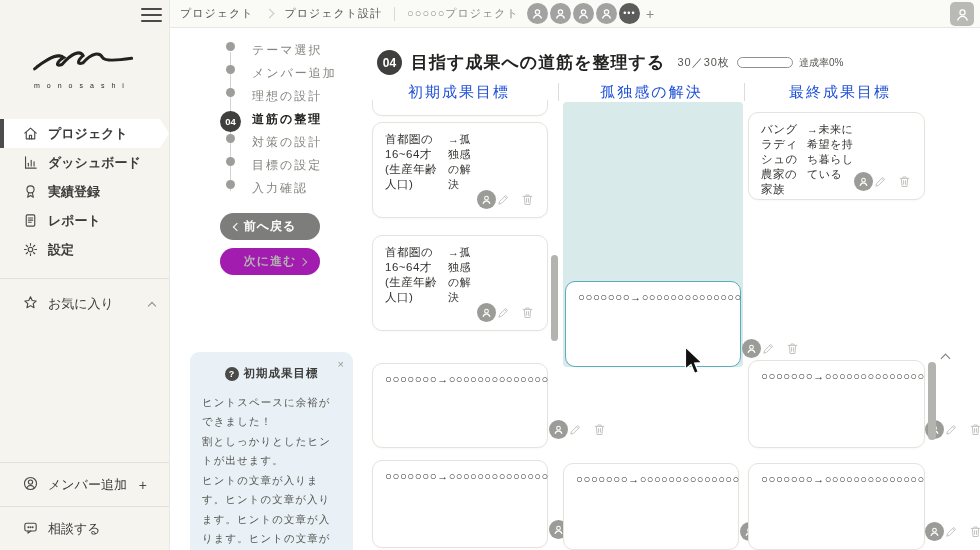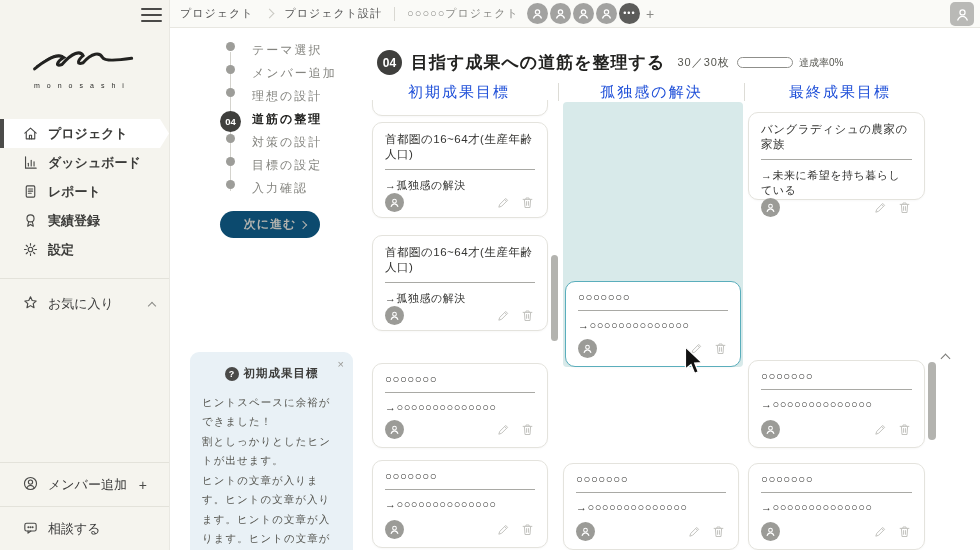--- a/index.html
+++ b/index.html
@@ -43,21 +43,21 @@
   .steps { position:relative; margin:14px 0 0 30px; }
   .steps::before { content:""; position:absolute; left:10px; top:10px; bottom:12px; width:1px; background:#d4d3cd; }
   .step-row { position:relative; height:23px; display:flex; }
   .step-dot { position:relative; width:21px; display:flex; justify-content:center; }
   .step-dot i { width:9px; height:9px; border-radius:50%; background:#9d9d99; display:block; }
   .step-label { margin-left:11px; font-size:12px; letter-spacing:2px; color:#84847f; }
   .step-row.active .step-dot i { width:21px; height:21px; background:#3f3f3d; display:flex; align-items:center; justify-content:center; font-style:normal; color:#fff; font-size:9.5px; font-weight:bold; letter-spacing:0; }
   .step-row.active .step-label { color:#232321; font-weight:bold; }
   .btn { width:100px; height:27px; border-radius:14px; display:flex; align-items:center; justify-content:center; font-size:12px; font-weight:bold; letter-spacing:1px; margin:0 0 0 30px; position:relative; cursor:pointer; border:none; }
   .btn-back { background:#7d7d7b; color:#fff; margin-top:10px; }
-  .btn-next { background:#0c4a6e; color:#b3b3af; margin-top:8px; }
+  .btn-next { background:#a21caf; color:#b3b3af; margin-top:8px; }
   .btn .bchev { width:6px; height:6px; border-top:1.5px solid currentColor; position:absolute; }
   .btn-back .bchev { border-left:1.5px solid currentColor; transform:rotate(-45deg); left:14px; }
   .btn-next .bchev { border-right:1.5px solid currentColor; transform:rotate(45deg); right:14px; }
 
   .hint-box { position:absolute; left:0; top:324px; width:163px; min-height:188px; background:#e9f1f6; border-radius:9px; padding:12px 12px 14px; }
   .hint-close { position:absolute; top:6px; right:9px; color:#9a9a96; font-size:11px; cursor:pointer; }
   .hint-head { display:flex; align-items:center; justify-content:center; gap:5px; margin-top:2px; }
   .hint-q { width:14px; height:14px; border-radius:50%; background:#4a4a48; color:#fff; font-size:9px; font-weight:bold; display:flex; align-items:center; justify-content:center; }
   .hint-title { font-size:11.5px; font-weight:bold; color:#3c3c3a; letter-spacing:1px; }
   .hint-body { margin-top:12px; font-size:10.5px; line-height:1.85; color:#55554f; letter-spacing:1px; white-space:pre-line; }
@@ -74,21 +74,21 @@
 
   .col-headers { position:absolute; left:0; top:55px; width:620px; height:20px; display:flex; }
   .col-head { font-size:15px; color:#1d4ed8; letter-spacing:2px; text-align:center; }
   .col-head:nth-child(1){ width:198px; }
   .col-head:nth-child(3){ width:185px; }
   .col-head:nth-child(5){ width:190px; }
   .ch-div { width:1px; height:18px; background:#dddcd6; }
 
   .board-body { position:absolute; left:0; top:72px; width:620px; height:450px; overflow:hidden; }
 
-  .card { position:absolute; background:#fff; border:1px solid #e4e3dd; border-radius:10px; padding:9px 12px 8px; display:flex; flex-direction:column; box-shadow:0 1px 2px rgba(0,0,0,0.03); cursor:pointer; }
+  .card { position:absolute; background:#fff; border:1px solid #e4e3dd; border-radius:10px; padding:9px 12px 8px; display:flex; flex-direction:row; box-shadow:0 1px 2px rgba(0,0,0,0.03); cursor:pointer; }
   .card-title { font-size:11.5px; color:#333331; letter-spacing:.5px; }
   .card-hr { border:none; border-top:1px solid #a9a9a5; margin:7px 0 8px; }
   .card-body-text { font-size:11px; color:#333331; letter-spacing:.5px; }
   .card-footer { margin-top:auto; display:flex; align-items:center; justify-content:space-between; }
   .avatar-sm { width:19px; height:19px; border-radius:50%; background:#9b9b97; display:flex; align-items:center; justify-content:center; }
   .card-actions { display:flex; gap:9px; }
   .act { width:15px; height:15px; color:#c3c3bf; cursor:pointer; }
   .act svg { display:block; }
 
   
@@ -149,35 +149,35 @@
             <path d="M5 4 V20 H20"></path>
             <path d="M9 17 V13"></path>
             <path d="M13 17 V9"></path>
             <path d="M17 17 V11"></path>
           </svg>
       </span>
       <span>ダッシュボード</span>
     </div>
     <div class="nav-item">
       <span class="ico">
+        <svg viewBox="0 0 24 24" width="17" height="17" fill="none" stroke="#4a4a48" stroke-width="1.6" stroke-linecap="round" stroke-linejoin="round">
+            <circle cx="12" cy="9" r="5"></circle>
+            <path d="M9.5 13.5 L8 20 L12 17.5 L16 20 L14.5 13.5"></path>
+          </svg>
+      </span>
+      <span>実績登録</span>
+    </div>
+    <div class="nav-item">
+      <span class="ico">
         <svg viewBox="0 0 24 24" width="17" height="17" fill="none" stroke="#4a4a48" stroke-width="1.6" stroke-linecap="round">
             <rect x="6" y="4" width="12" height="16" rx="1.5"></rect>
             <path d="M9 8.5 H15 M9 11.5 H15 M9 14.5 H13"></path>
           </svg>
       </span>
       <span>レポート</span>
-    </div>
-    <div class="nav-item">
-      <span class="ico">
-        <svg viewBox="0 0 24 24" width="17" height="17" fill="none" stroke="#4a4a48" stroke-width="1.6" stroke-linecap="round" stroke-linejoin="round">
-            <circle cx="12" cy="9" r="5"></circle>
-            <path d="M9.5 13.5 L8 20 L12 17.5 L16 20 L14.5 13.5"></path>
-          </svg>
-      </span>
-      <span>実績登録</span>
     </div>
     <div class="nav-item">
       <span class="ico">
         <svg viewBox="0 0 24 24" width="17" height="17" fill="none" stroke="#4a4a48" stroke-width="1.6" stroke-linecap="round">
             <circle cx="12" cy="12" r="3.2"></circle>
             <path d="M12 3.5 V6 M12 18 V20.5 M3.5 12 H6 M18 12 H20.5 M6 6 L7.8 7.8 M16.2 16.2 L18 18 M18 6 L16.2 7.8 M7.8 16.2 L6 18"></path>
           </svg>
       </span>
       <span>設定</span>
     </div>
@@ -301,20 +301,24 @@
         </span>
         <span class="step-label">目標の設定</span>
       </div>
     <div class="step-row">
         <span class="step-dot">
           <i></i>
         </span>
         <span class="step-label">入力確認</span>
       </div>
   </div>
+  <button class="btn btn-back">
+      <span class="bchev"></span>
+      <span>前へ戻る</span>
+    </button>
   <button class="btn btn-next">
       <span>次に進む</span>
       <span class="bchev"></span>
     </button>
 
   <div class="hint-box">
     <span class="hint-close">×</span>
     <div class="hint-head">
       <span class="hint-q">?</span>
       <span class="hint-title">初期成果目標</span>

